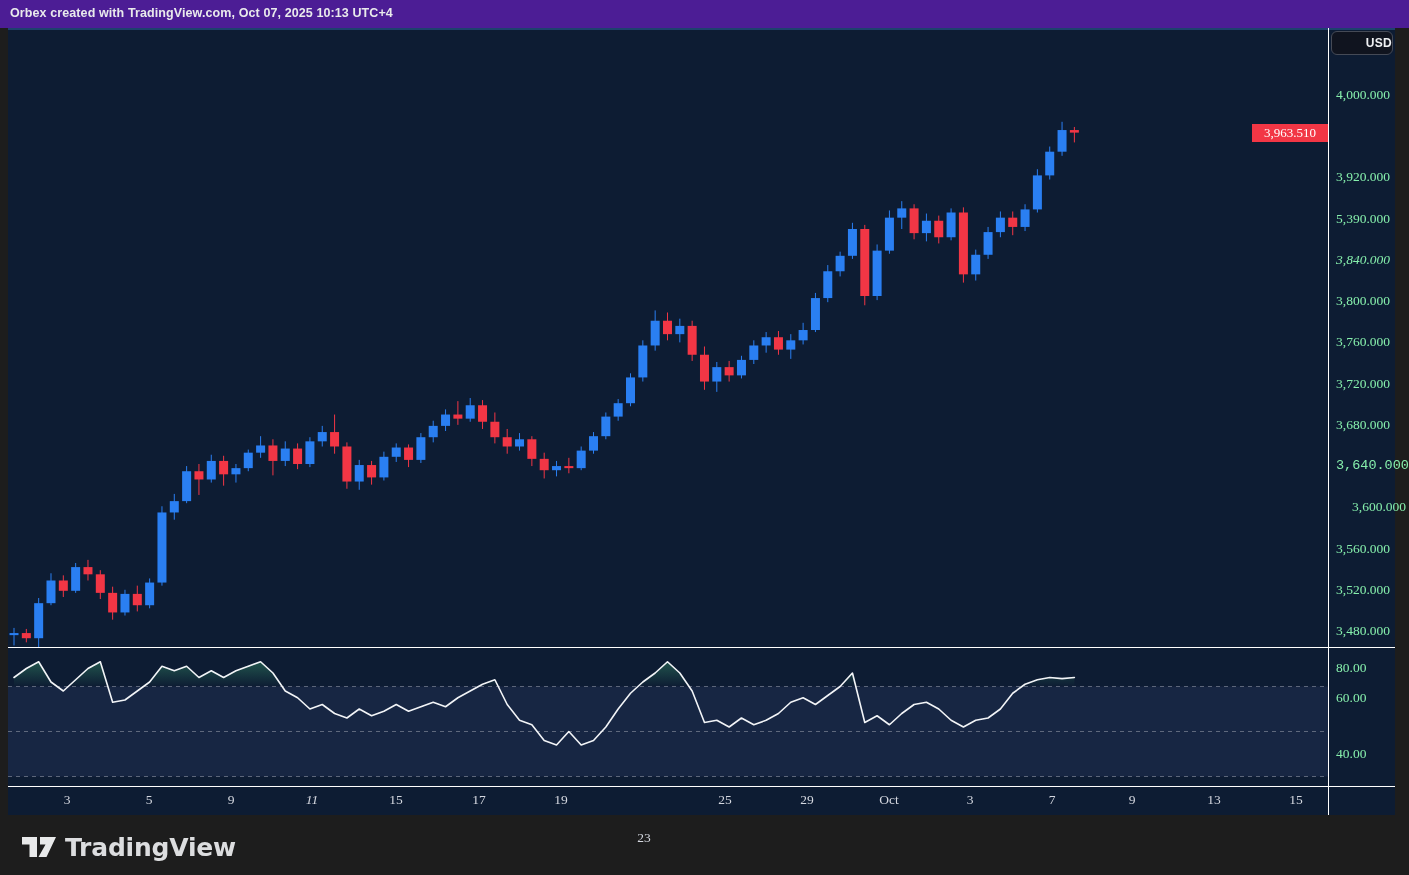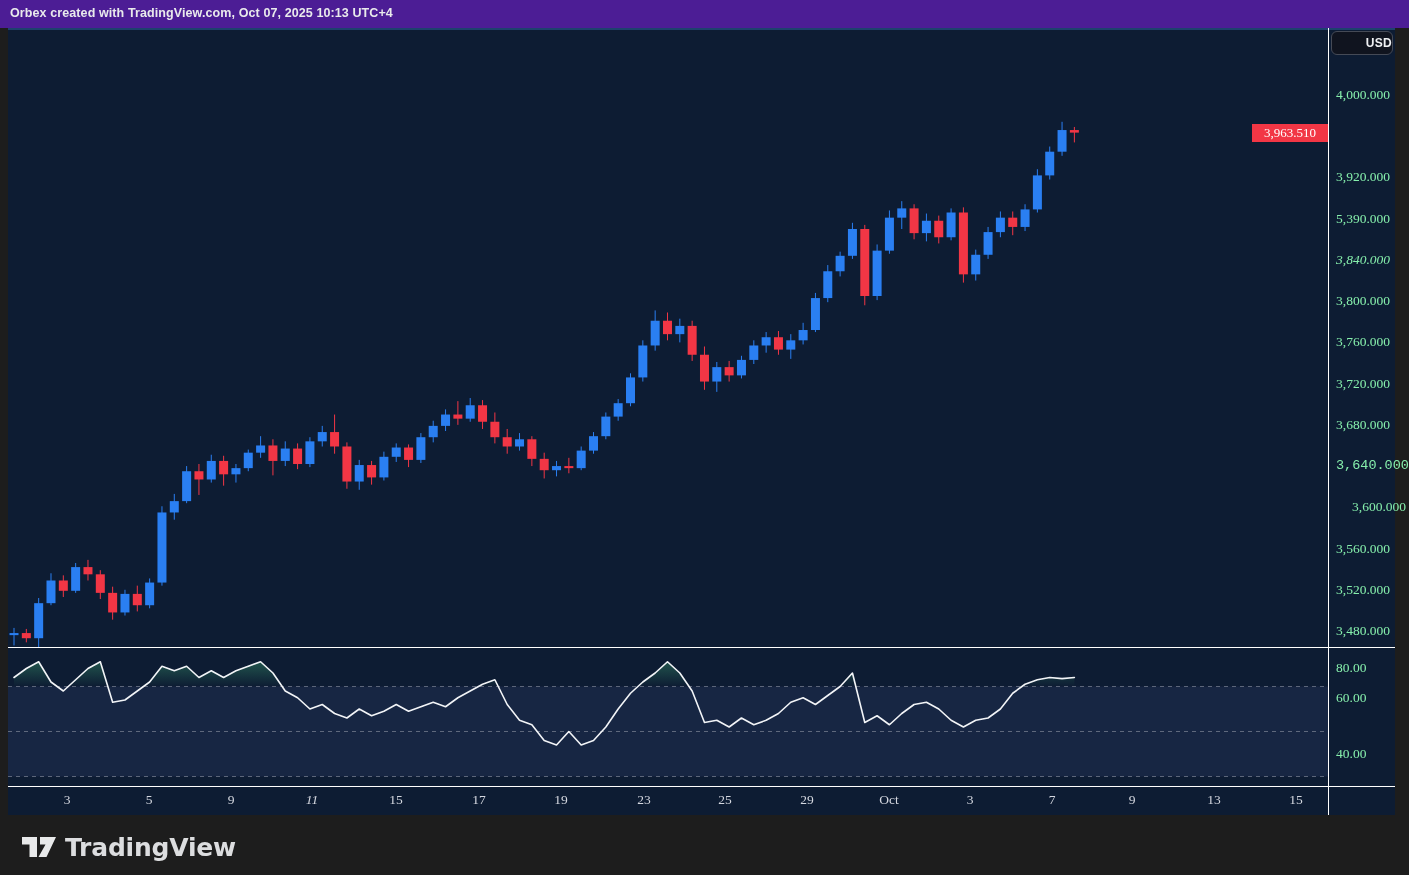--- a/index.html
+++ b/index.html
@@ -449,21 +449,21 @@
     <div class="tick-label" style="top: 619px; margin-top: 40px;">80.00</div>
     <div class="tick-label" style="top: 689px; text-align: right;">60.00</div>
     <div class="tick-label" style="top: 745px;">40.00</div>
     <div class="time-label" style="left: 67px;">3</div>
     <div class="time-label" style="left: 149px;">5</div>
     <div class="time-label" style="left: 231px;">9</div>
     <div class="time-label" style="left: 312px; font-style: italic;">11</div>
     <div class="time-label" style="left: 396px;">15</div>
     <div class="time-label" style="left: 479px;">17</div>
     <div class="time-label" style="left: 561px;">19</div>
-    <div class="time-label" style="left: 644px;">23</div>
+    <div class="time-label" style="left: 644px; margin-top: 38px;">23</div>
     <div class="time-label" style="left: 725px;">25</div>
     <div class="time-label" style="left: 807px;">29</div>
     <div class="time-label" style="left: 889px;">Oct</div>
     <div class="time-label" style="left: 970px;">3</div>
     <div class="time-label" style="left: 1052px;">7</div>
     <div class="time-label" style="left: 1132px;">9</div>
     <div class="time-label" style="left: 1214px;">13</div>
     <div class="time-label" style="left: 1296px;">15</div>
   </div>
 

